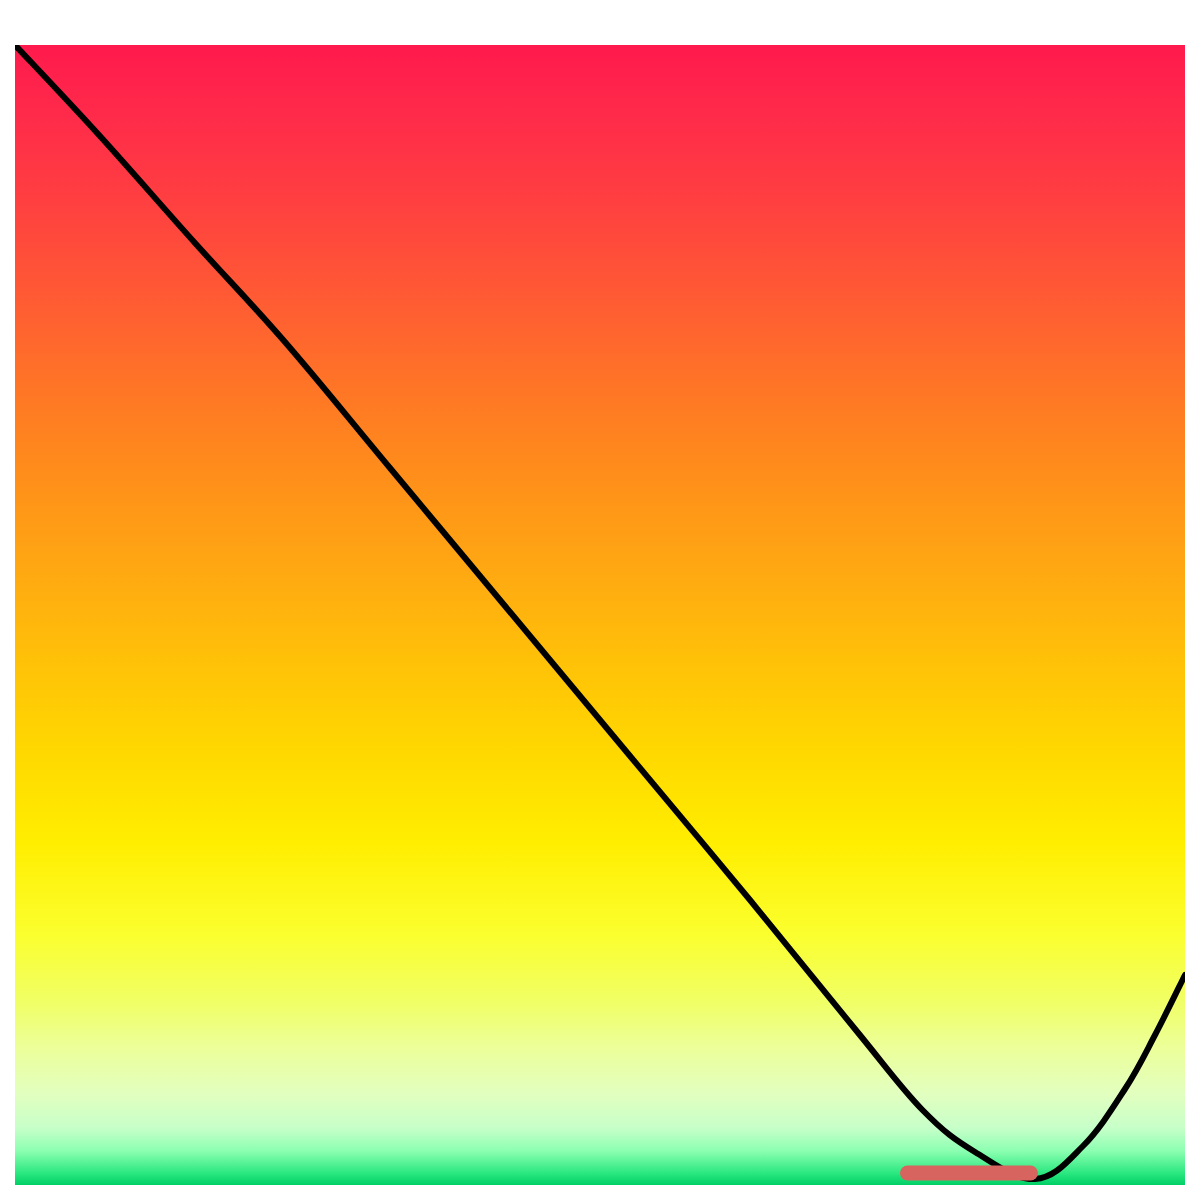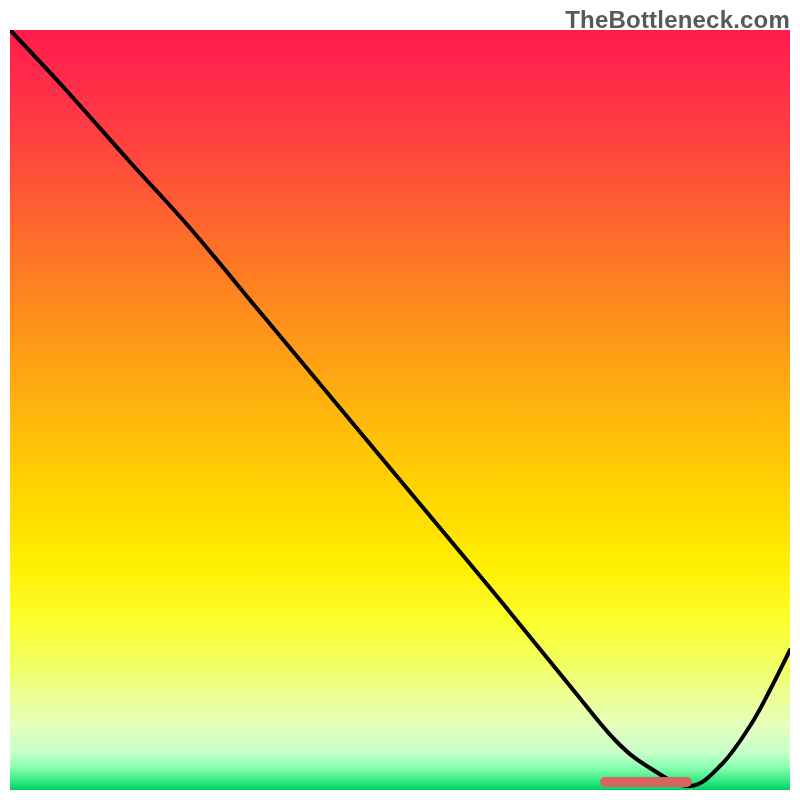--- a/index.html
+++ b/index.html
@@ -60,21 +60,20 @@
     height: 10px;
     border-radius: 5px;
     background: #d8645f;
   }
 </style>
 </head>
 <body>
 
 <div class="chart-container">
 
-  <div class="watermark">TheBottleneck.com</div>
 
   <div class="plot-area">
 
     <svg class="curve" viewBox="0 0 780 760" preserveAspectRatio="none">
       <path d="M 0 0 C 10.08 10.799999999999999, 34.400000000000006 36.24, 56 60 C 77.6 83.75999999999999, 97.68 107.16, 120 132 C 142.32 156.84, 156.6 171, 180 198 C 203.4 225, 223 249.6, 250 282 C 277 314.4, 301.2 343.44, 330 378 C 358.8 412.56, 381.2 439.44, 410 474 C 438.8 508.56, 463 537.24, 490 570 C 517 602.76, 539.3 630.8, 560 656 C 580.7 681.2, 590.6 695.24, 605 710 C 619.4 724.76, 626.5 729.72, 640 738 C 653.5 746.28, 667.04 756.72, 680 756 C 692.96 755.28, 701.2 744.8, 712 734 C 722.8 723.2, 731.36 709.32, 740 696 C 748.64 682.68, 752.8 673.68, 760 660 C 767.2 646.32, 776.4 627.2, 780 620" fill="none" stroke="#000000" stroke-width="4" stroke-linejoin="round" stroke-linecap="round"></path>
     </svg>
 
     <div class="marker" style="left: 590px; width: 92px; bottom: 3px; background: rgb(216, 100, 95);"></div>
 
   </div>

